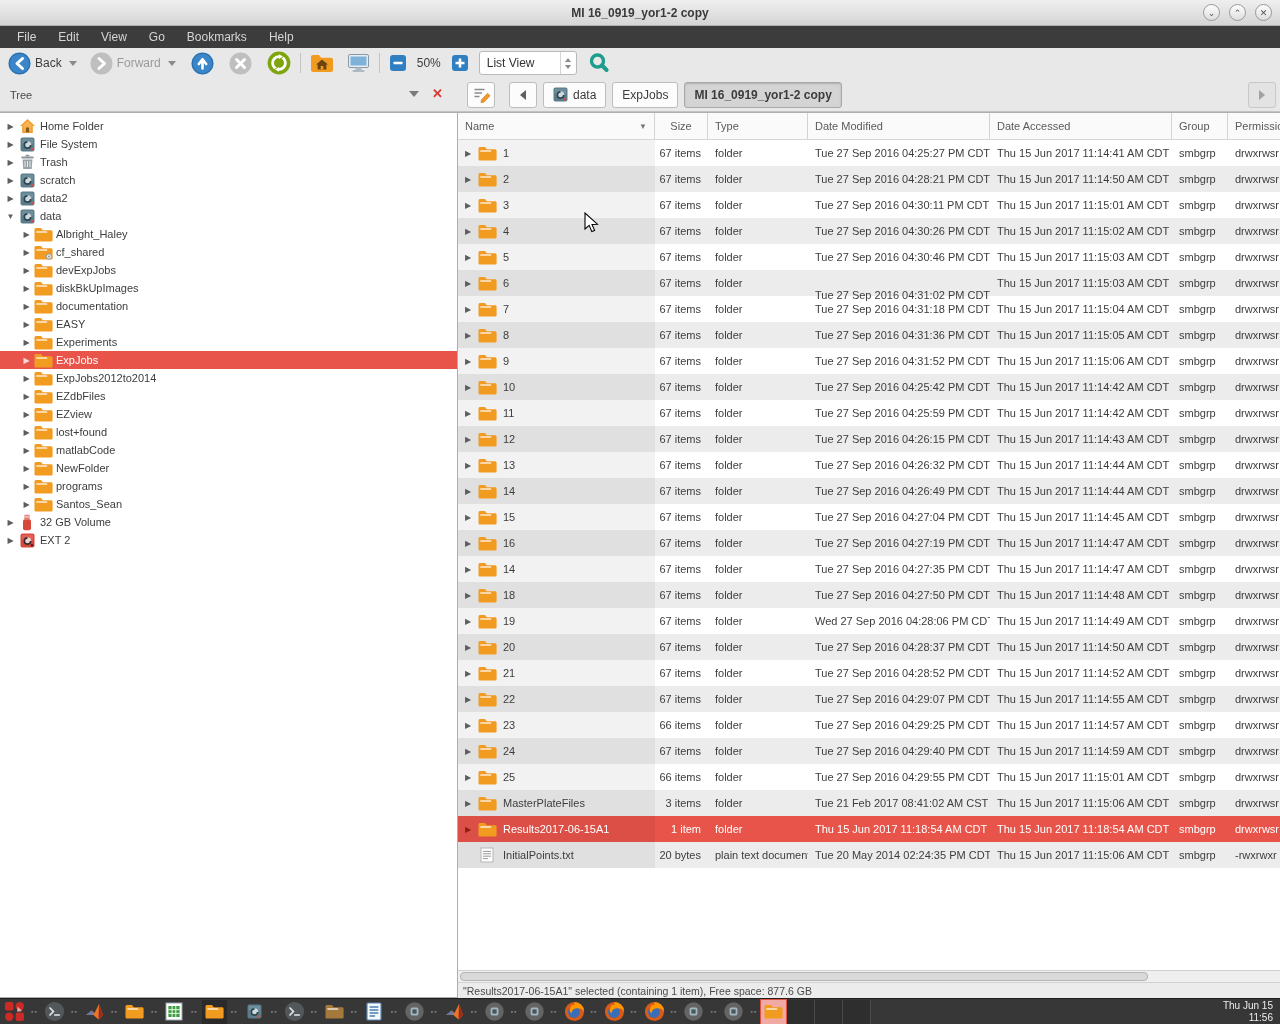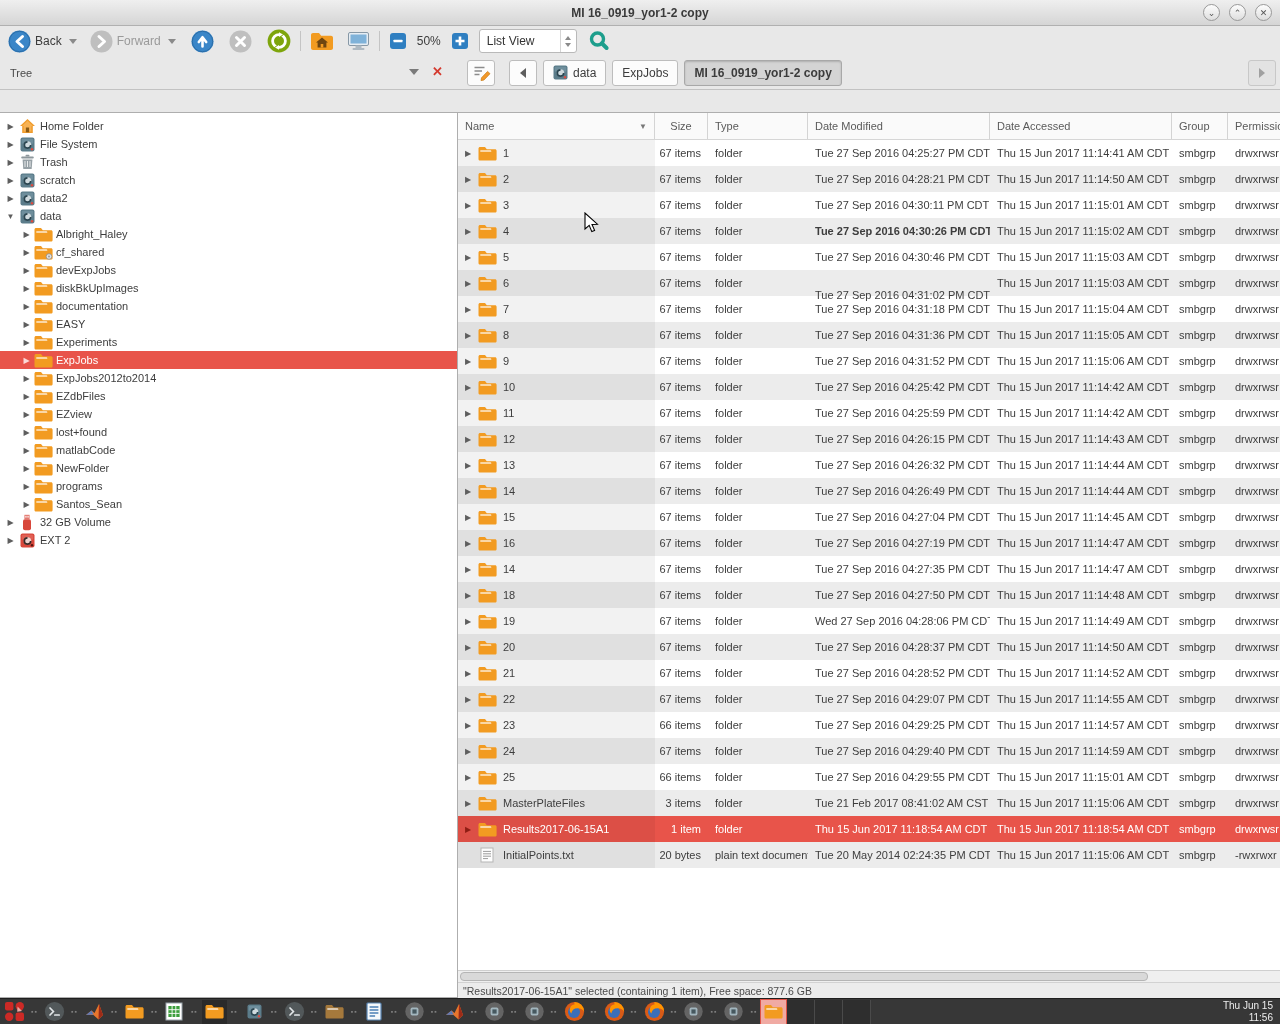--- a/index.html
+++ b/index.html
@@ -99,20 +99,28 @@
 
   <div class="titlebar">
     <div class="title">MI 16_0919_yor1-2 copy</div>
     <div class="winbtns">
       <div class="winbtn">⌄</div>
       <div class="winbtn">⌃</div>
       <div class="winbtn">✕</div>
     </div>
   </div>
 
+  <div class="menubar" id="menubar">
+      <div class="menu-item">File</div>
+      <div class="menu-item">Edit</div>
+      <div class="menu-item">View</div>
+      <div class="menu-item">Go</div>
+      <div class="menu-item">Bookmarks</div>
+      <div class="menu-item">Help</div>
+    </div>
 
   <div class="toolbar">
     <div class="tbtn">
       <span>
           <svg width="23" height="23" viewBox="0 0 23 23">
             <circle cx="11.5" cy="11.5" r="11" fill="#3a86c8"></circle>
             <circle cx="11.5" cy="11.5" r="10.2" fill="none" stroke="#2a6ca6" stroke-width="1"></circle>
             <path d="M14.5 6.5 L9 11.5 L14.5 16.5" stroke="#fff" stroke-width="3" fill="none" stroke-linecap="round" stroke-linejoin="round"></path>
           </svg>
         </span>
@@ -616,21 +624,21 @@
               <span class="row-ico">
                 <svg width="19" height="15" viewBox="0 0 19 15">
                   <path d="M0.5 2.6 C0.5 1.7 1.2 1 2.1 1 H7 l1.8 2.2 H17 c0.9 0 1.6 .7 1.6 1.6 V13 c0 .9-.7 1.6-1.6 1.6 H2.1 C1.2 14.6 .5 13.9 .5 13 Z" fill="#f29b21"></path>
                   <path d="M2.3 4.2 h10 a1 1 0 0 1 1 1 v0.6 H2.3 Z" fill="#fff" opacity="0.8"></path>
                 </svg>
               </span>
               <span class="row-lbl">4</span>
             </div>
             <div class="cell c1" style="width: 53px;">67 items</div>
             <div class="cell c2" style="width: 100px;">folder</div>
-            <div class="cell c3" style="width: 182px; font-weight: bold;">Tue 27 Sep 2016 04:30:26 PM CDT</div>
+            <div class="cell c3" style="width: 182px;">Tue 27 Sep 2016 04:30:26 PM CDT</div>
             <div class="cell c4" style="width: 182px;">Thu 15 Jun 2017 11:15:02 AM CDT</div>
             <div class="cell c5" style="width: 56px;">smbgrp</div>
             <div class="cell c6" style="width: 120px;">drwxrwsr</div>
           </div>
           <div class="trow">
             <div class="cell c0" style="width: 197px;">
               <span class="row-exp">▶</span>
               <span class="row-ico">
                 <svg width="19" height="15" viewBox="0 0 19 15">
                   <path d="M0.5 2.6 C0.5 1.7 1.2 1 2.1 1 H7 l1.8 2.2 H17 c0.9 0 1.6 .7 1.6 1.6 V13 c0 .9-.7 1.6-1.6 1.6 H2.1 C1.2 14.6 .5 13.9 .5 13 Z" fill="#f29b21"></path>

